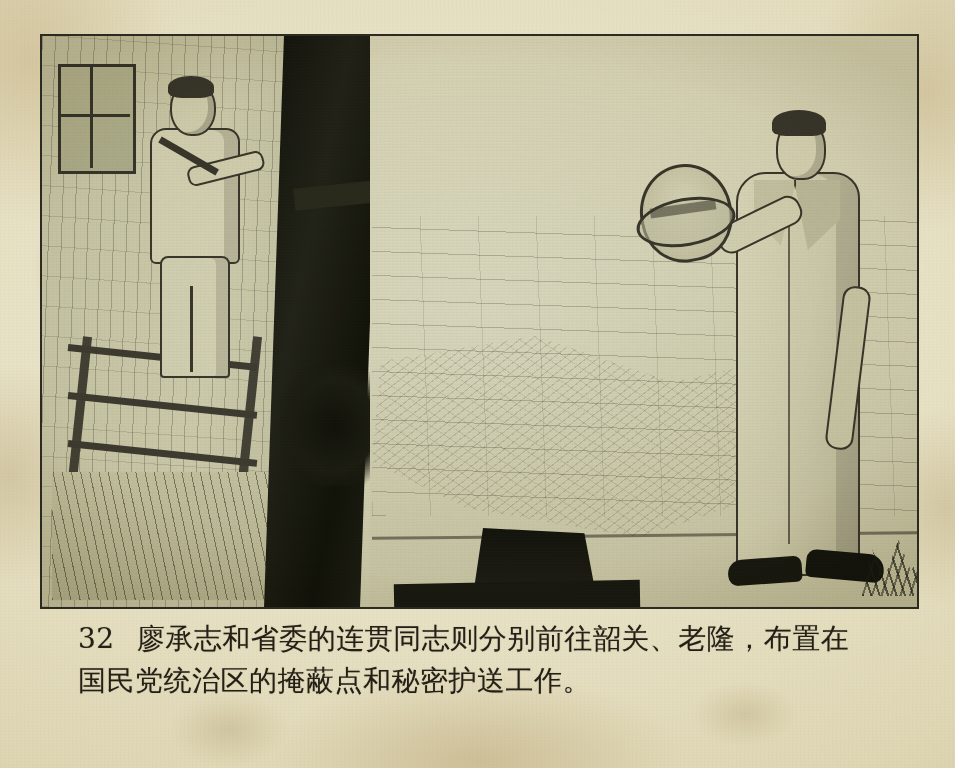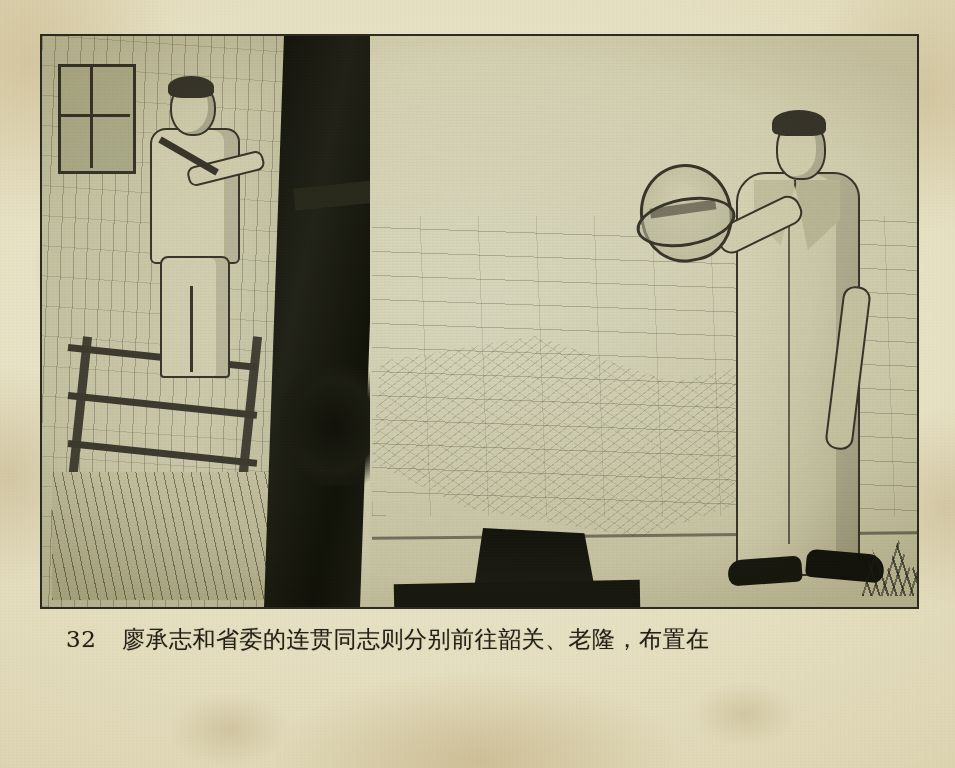--- a/index.html
+++ b/index.html
@@ -306,26 +306,26 @@
     pointer-events: none;
     background:
       radial-gradient(ellipse 70% 60% at 50% 50%, rgba(214,205,165,0.10) 0%, rgba(190,175,125,0.24) 75%, rgba(165,148,98,0.38) 100%),
       repeating-linear-gradient(0deg, rgba(90,80,50,0.035) 0 1px, rgba(0,0,0,0) 1px 3px);
     mix-blend-mode: multiply;
   }
 
   
   #caption {
     position: absolute;
-    left: 66px;
+    left: 78px;
     top: 618px;
     width: 834px;
     color: #231f16;
     font-family: "DejaVu Serif", "Liberation Serif", serif;
-    font-size: 23px;
+    font-size: 28px;
     line-height: 42px;
     letter-spacing: 0.5px;
     text-shadow: 0 0 1px rgba(40,34,22,0.35);
   }
   #caption .line { white-space: pre; }
   #caption-number {
     display: inline-block;
     min-width: 34px;
     font-family: "DejaVu Serif", "Liberation Serif", serif;
   }
@@ -397,16 +397,17 @@
     </div>
 
     <div id="fg-box" class="lay"></div>
     <div id="fg-slab" class="lay"></div>
 
     <div id="illo-age" class="lay"></div>
   </div>
 
   <div id="caption">
     <div class="line"><span id="caption-number">32</span><span class="cap-gap"></span><span>廖承志和省委的连贯同志则分别前往韶关、老隆，布置在</span></div>
+    <div class="line"><span>国民党统治区的掩蔽点和秘密护送工作。</span></div>
   </div>
 
   <div id="paper-grain" class="lay"></div>
 </div>
 
 </body></html>

